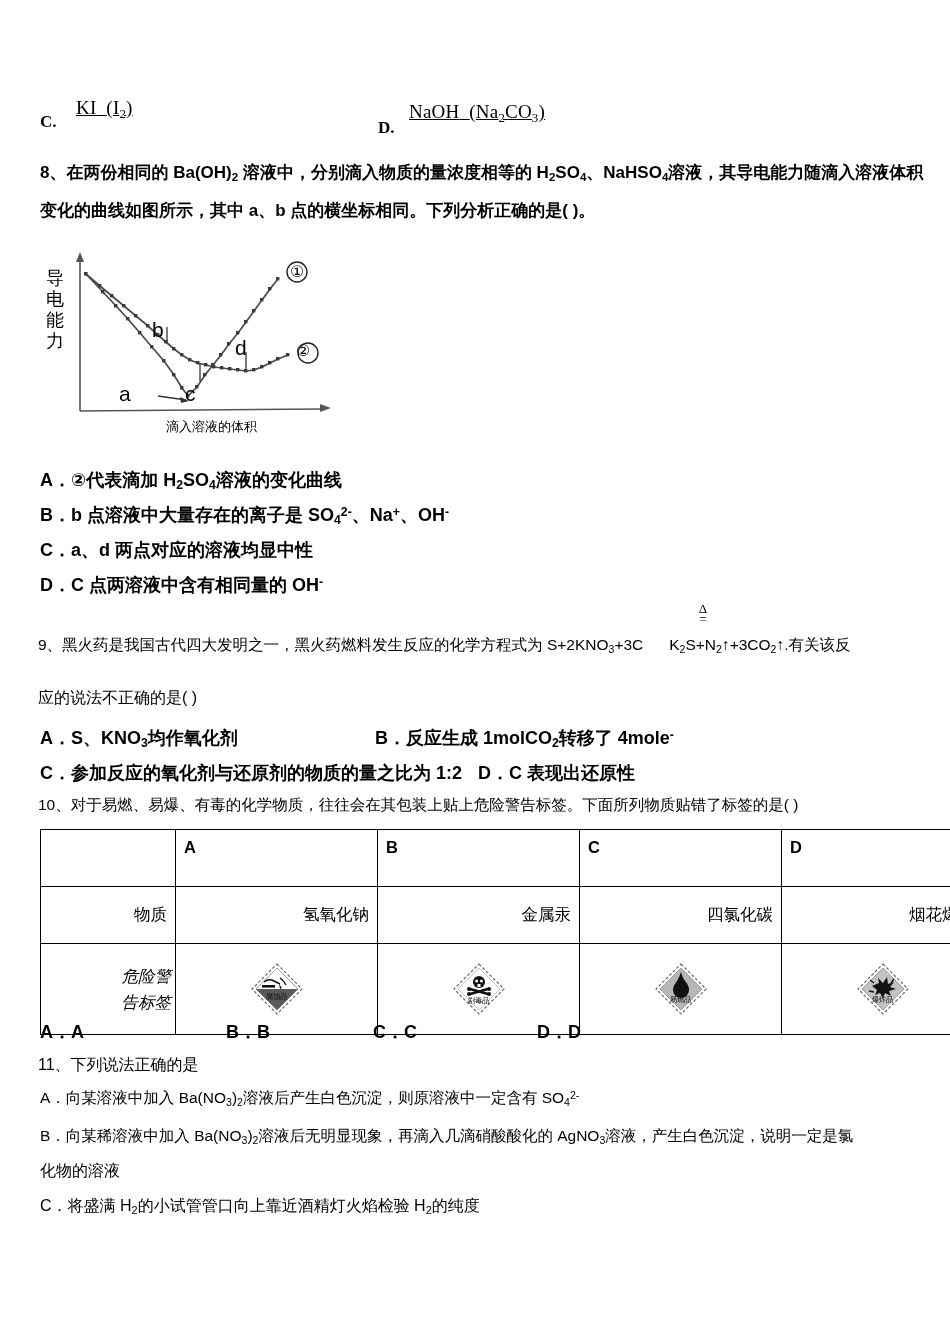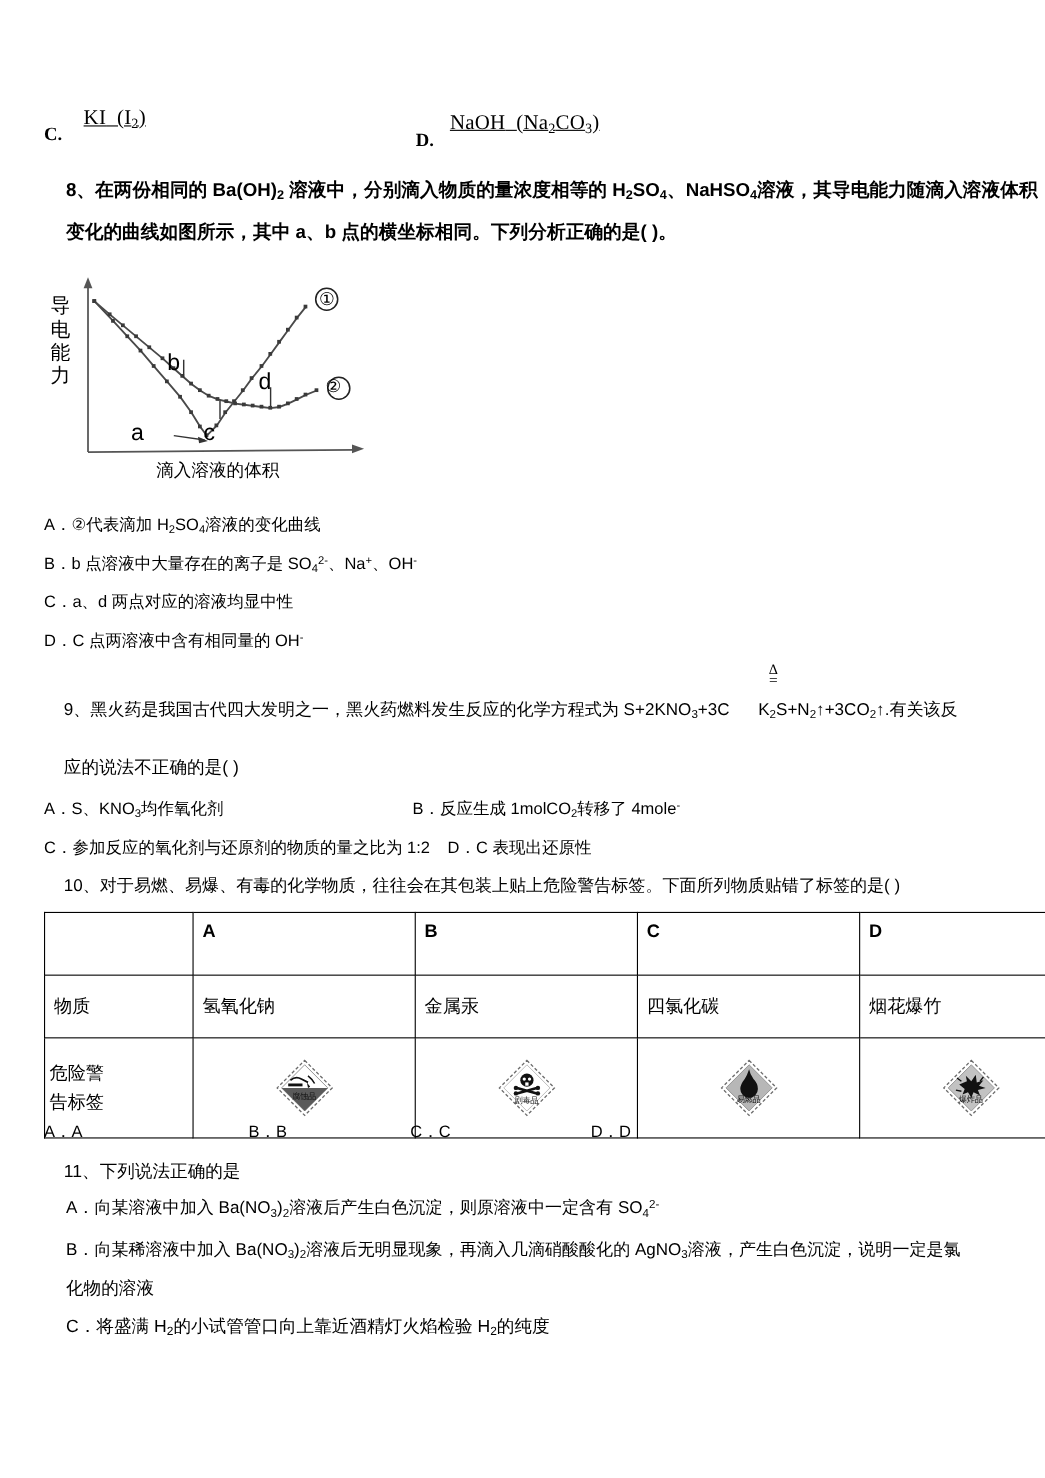--- a/index.html
+++ b/index.html
@@ -38,21 +38,20 @@
     font-size: 19px;
     letter-spacing: 0.2px;
     text-decoration: underline;
   }
 
   
   .qline {
     position: absolute;
     font-size: 17.5px;
     white-space: nowrap;
-    margin-left: 20px;
   }
 
   
   .chart-wrap {
     position: absolute;
     left: 48px;
     top: 248px;
     width: 330px;
     height: 195px;
   }
@@ -63,41 +62,41 @@
     top: 268px;
     width: 22px;
     font-size: 18px;
     line-height: 21px;
     font-family: "Liberation Sans", "DejaVu Sans", sans-serif;
     text-align: center;
     letter-spacing: 0;
   }
   .xlabel-h {
     position: absolute;
-    left: 142px;
+    left: 166px;
     top: 418px;
-    font-size: 16px;
+    font-size: 13px;
     font-family: Liberation Sans, sans-serif;
   }
   .pt-label {
     position: absolute;
     font-size: 21px;
     font-family: "Liberation Sans", "DejaVu Sans", sans-serif;
   }
   .curve-num {
     position: absolute;
     font-size: 17px;
     font-family: "Liberation Sans", "DejaVu Sans", sans-serif;
   }
 
   
   .ans {
     position: absolute;
-    font-size: 15px;
-    font-weight: normal;
+    font-size: 18px;
+    font-weight: bold;
     white-space: nowrap;
   }
 
   
   .delta-mark {
     position: absolute;
     text-align: center;
     font-size: 13px;
     line-height: 10px;
     font-family: "Liberation Serif", serif;
@@ -121,23 +120,23 @@
   table.hz td {
     border: 1.4px solid #000;
     padding: 6px 8px;
     font-size: 16.5px;
     vertical-align: middle;
     font-family: "Liberation Sans", "DejaVu Sans", sans-serif;
   }
   td.c-first { width: 118px; }
   td.c-col   { width: 185px; }
   tr.r-head td { height: 42px; font-weight: bold; vertical-align: top; padding-top: 8px;}
-  tr.r-sub  td { height: 44px; }
+  tr.r-sub  td { height: 44px; text-align: right; }
   tr.r-lab  td { height: 82px; text-align: center; padding: 4px; }
-  tr.r-lab td.c-first { text-align: left; line-height: 26px; }
+  tr.r-lab td.c-first { text-align: right; line-height: 26px; font-style: italic; }
 
   
   .diamond {
     position: relative;
     width: 62px;
     height: 62px;
     margin: 0 auto;
   }
   .dz { position: absolute; left: 0; top: 0; width: 62px; height: 62px; }
   .dz-text {

